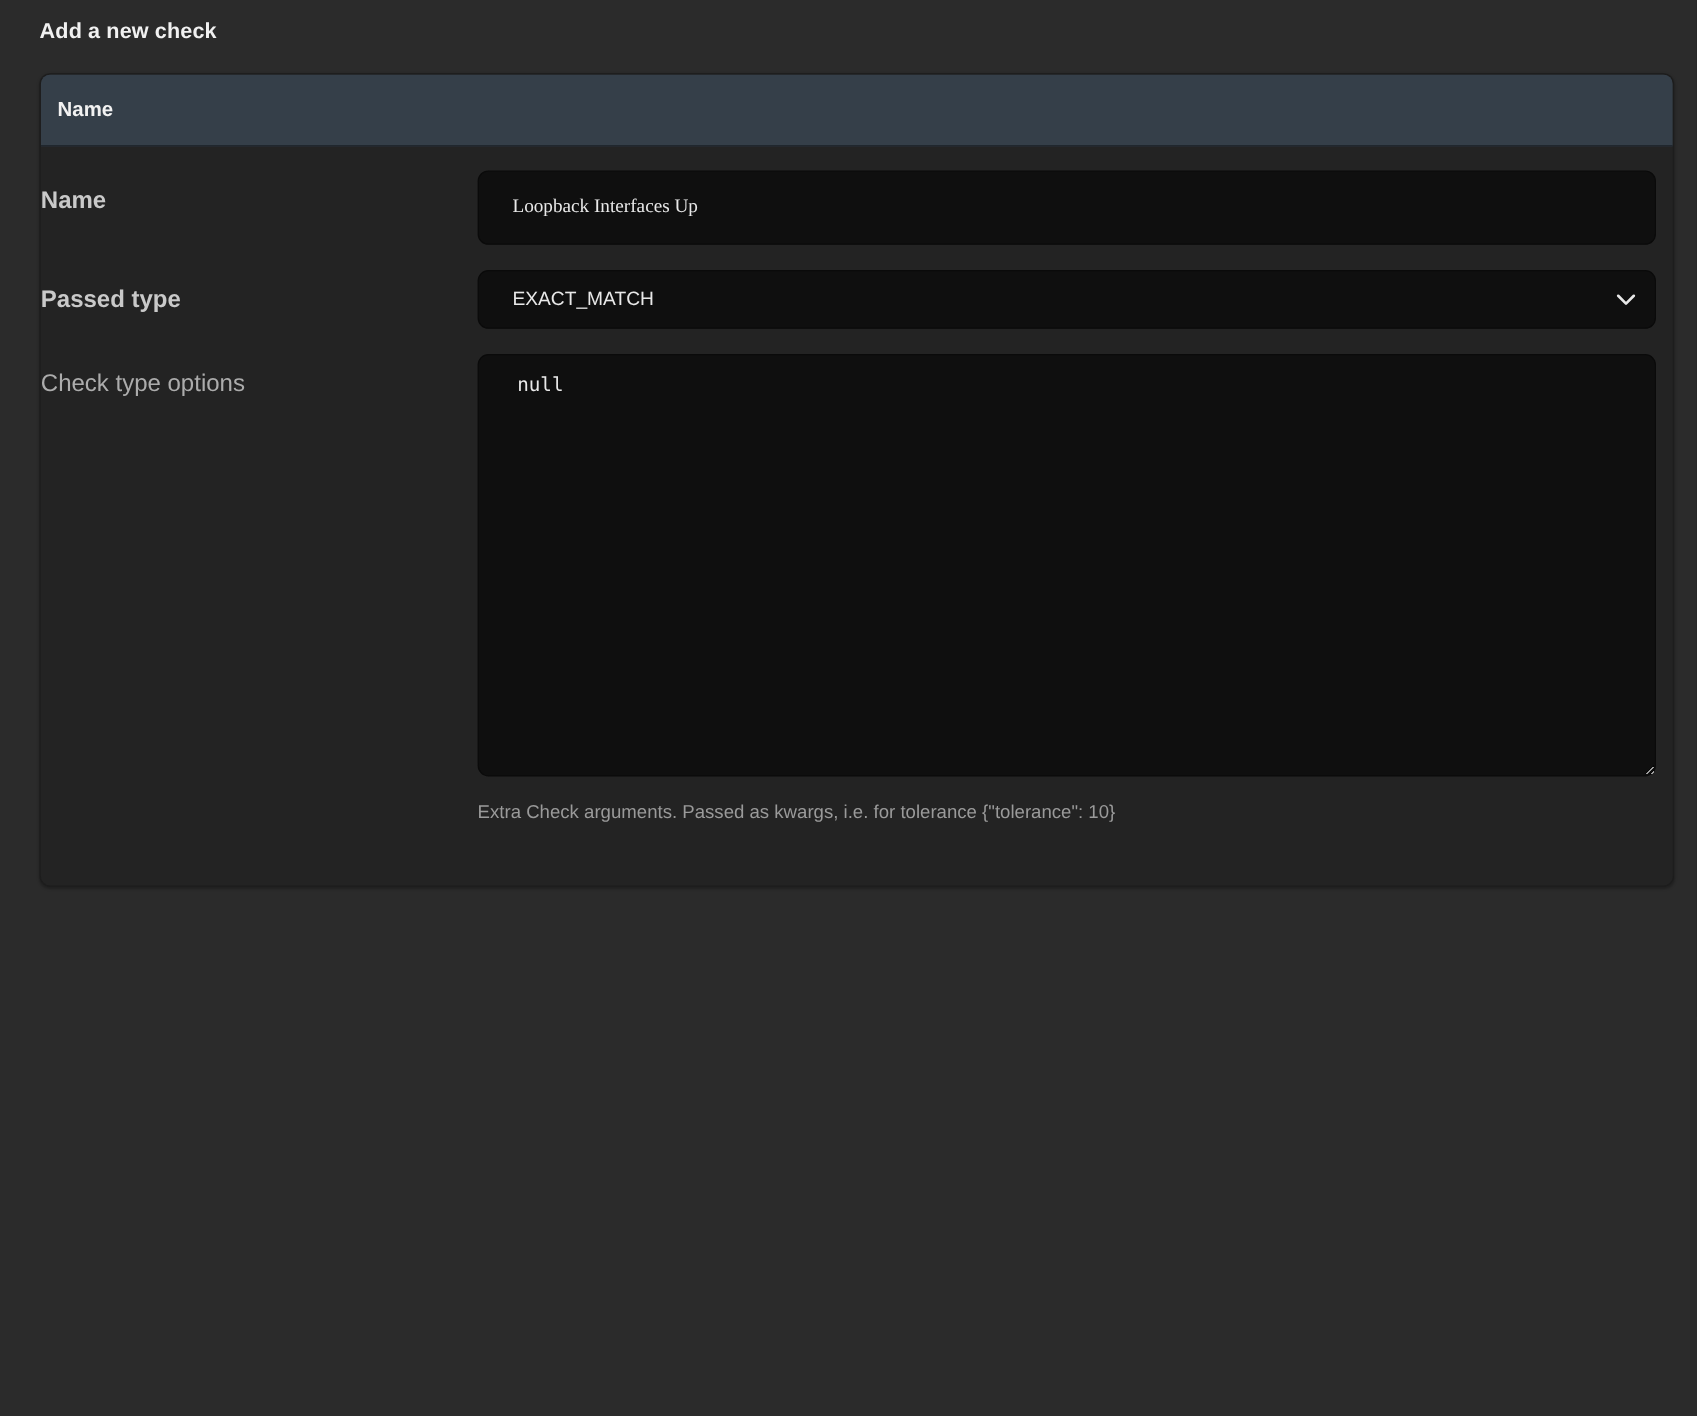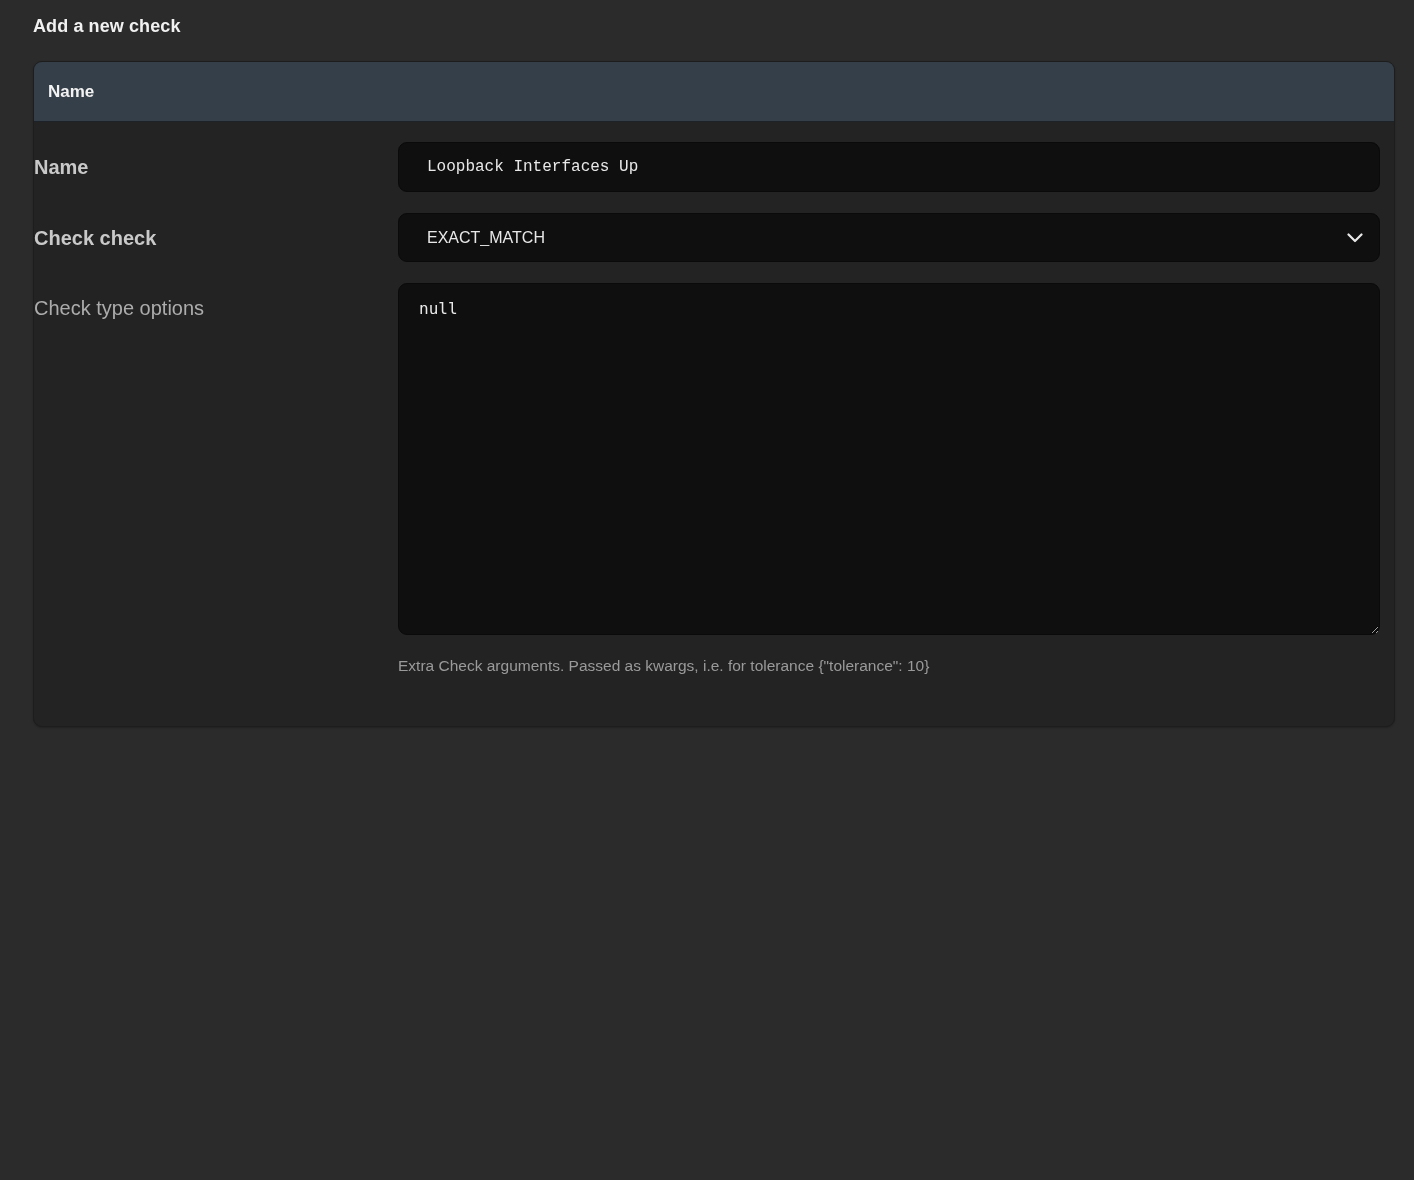--- a/index.html
+++ b/index.html
@@ -63,23 +63,23 @@
   .text-input, .select-input, .textarea-input {
     width: 100%;
     background: #0f0f0f;
     border: 1px solid #0a0a0a;
     border-radius: 9px;
     color: #e8e8e8;
     font-size: 16px;
     outline: none;
   }
   .text-input {
-    height: 50px;
+    height: 62px;
     padding: 0 28px;
-    font-family: Liberation Mono, monospace;
+    font-family: Liberation Serif, serif;
   }
   .select-wrap { position: relative; width: 100%; }
   .select-input {
     height: 49px;
     padding: 0 44px 0 28px;
     appearance: none;
     -webkit-appearance: none;
     font-family: Liberation Sans, sans-serif;
     cursor: pointer;
   }
@@ -91,21 +91,21 @@
     width: 22px;
     height: 22px;
     pointer-events: none;
     display: flex;
     align-items: center;
     justify-content: center;
   }
   .select-chevron svg { display: block; }
   .textarea-input {
     height: 352px;
-    padding: 14px 20px;
+    padding: 14px 32px;
     font-family: "DejaVu Sans Mono", "Liberation Mono", monospace;
     font-size: 16px;
     line-height: 22px;
     resize: both;
     display: block;
   }
   .help-text {
     margin-top: 21px;
     font-size: 15.5px;
     color: #9a9a9a;
@@ -123,21 +123,21 @@
     <span class="card-title">Name</span>
   </div>
   <div class="card-body">
 
     <div class="form-row">
       <label class="field-label required">Name</label>
       <input type="text" class="text-input" value="Loopback Interfaces Up" style="">
     </div>
 
     <div class="form-row">
-      <label class="field-label required">Check check</label>
+      <label class="field-label required">Passed type</label>
       <div class="select-wrap">
         <select class="select-input">
           <option>EXACT_MATCH</option>
         </select>
         <span class="select-chevron">
           <svg width="16" height="10" viewBox="0 0 16 10" fill="none">
             <path d="M1.5 1.5 L8 8 L14.5 1.5" stroke="#e8e8e8" stroke-width="2.2" stroke-linecap="round" stroke-linejoin="round"></path>
           </svg>
         </span>
       </div>

